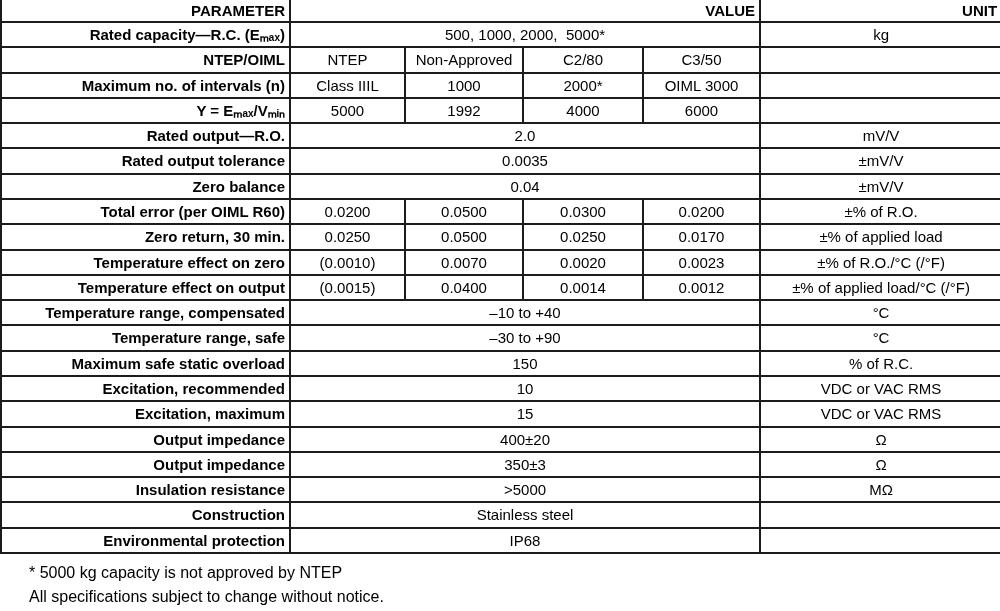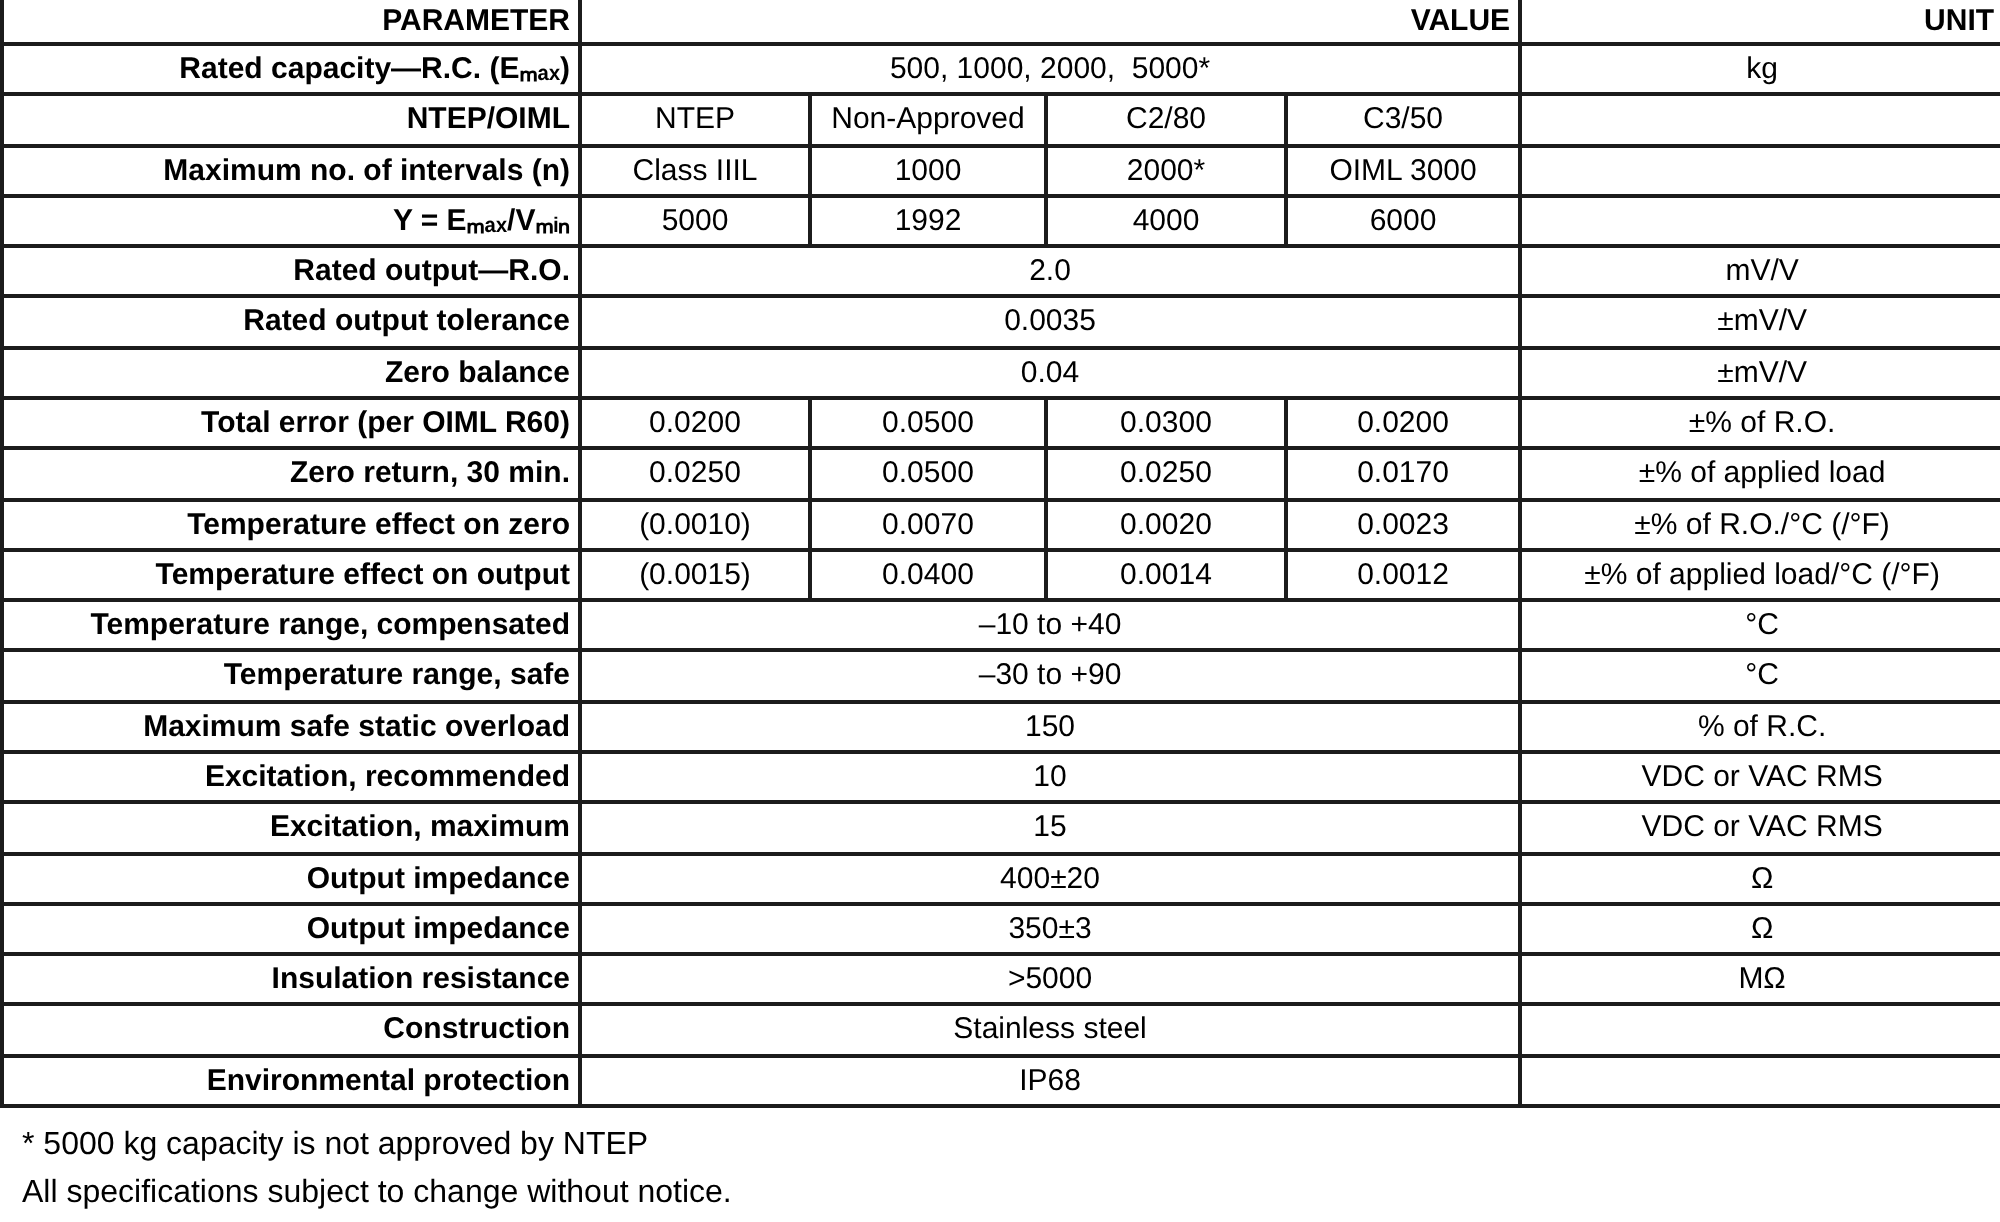--- a/index.html
+++ b/index.html
@@ -41,21 +41,21 @@
   td.param {
     font-weight: bold;
     text-align: right;
     padding-left: 5px;
   }
   td.value, td.unit {
     font-weight: normal;
     text-align: center;
   }
   .footnotes {
-    padding: 7px 0 0 11px;
+    padding: 7px 0 0 29px;
     font-size: 16px;
   }
   .footnotes .note {
     line-height: 24px;
   }
 </style>
 </head>
 <body>
 
 <table class="spec">

